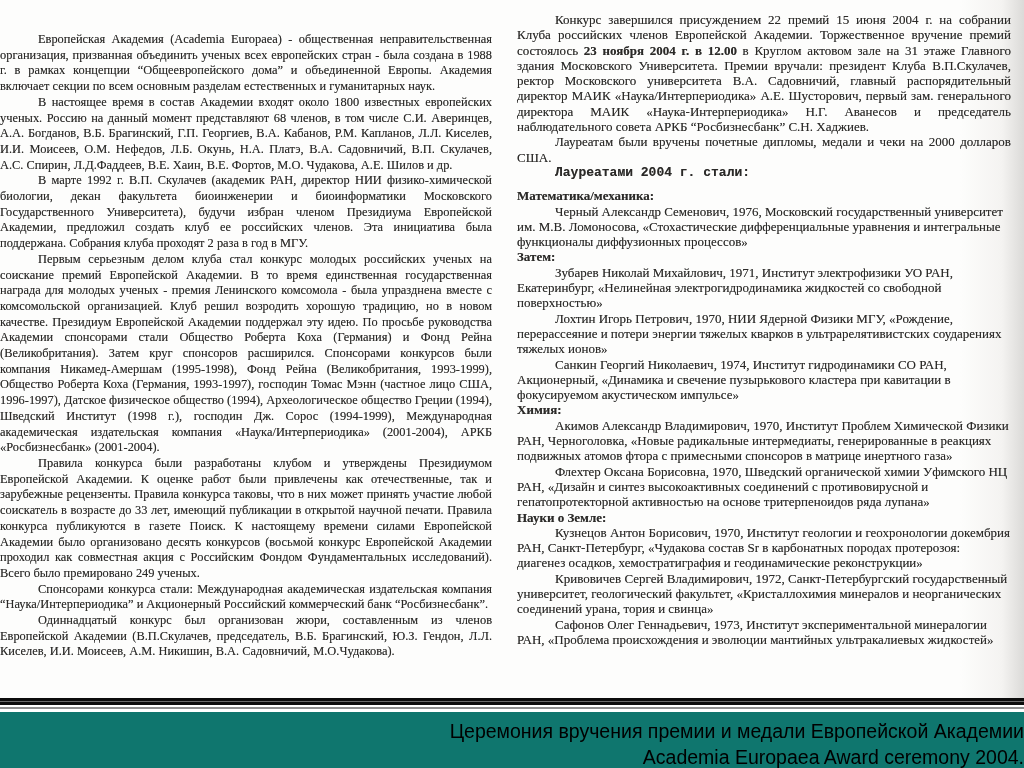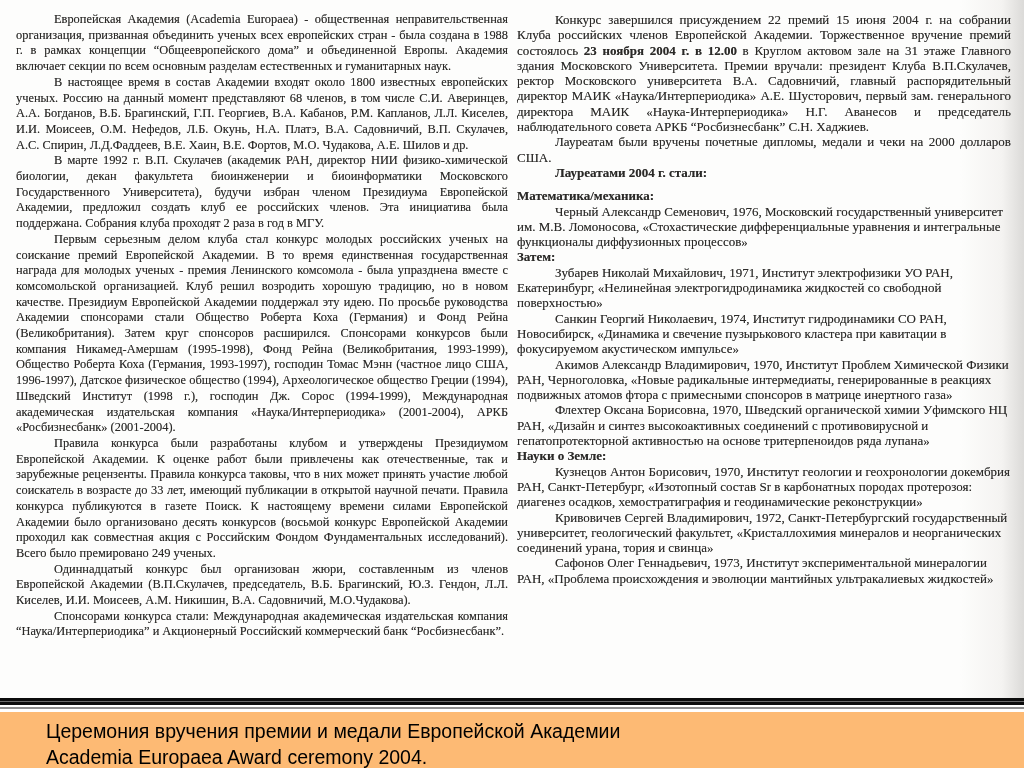--- a/index.html
+++ b/index.html
@@ -3,72 +3,74 @@
 <meta charset="utf-8">
 <style>
   html,body{margin:0;padding:0;}
   body{width:1024px;height:768px;background:#ffffff;font-family:"Liberation Serif",serif;}
   .page{position:relative;width:1024px;height:768px;overflow:hidden;background:#ffffff;}
   .doc{position:absolute;top:0;left:0;width:1024px;height:698px;
        background:linear-gradient(to right,#fdfdfc 0px,#fdfdfc 960px,#f4f3f1 1002px,#dcdbd9 1023px);}
   .col{position:absolute;top:12px;color:#2b2a28;
        text-shadow:0 0 0.6px rgba(70,70,70,.55);}
   .col p{margin:0;}
-  .col-left{left:16px;width:492px;height:684px;overflow:hidden;
-            font-size:12.4px;line-height:15.7px;}
+  .col-left{left:0;width:492px;height:684px;overflow:hidden;
+            font-size:12.4px;line-height:15.7px;margin-top:20px;}
   .col-right{left:517px;width:494px;height:684px;overflow:hidden;
              font-size:13px;line-height:15.3px;}
   .just{text-align:justify;}
   .indent{text-indent:38px;}
-  .bold{font-weight:bold;}
+  .bold{font-weight:bold;font-family:Liberation Mono, monospace;}
   .laureates{margin-bottom:8px !important;}
   .sec-heading{font-weight:bold;font-family:Liberation Serif, serif;}
   .divider{position:absolute;top:698px;left:0;width:1024px;height:14px;
            background:linear-gradient(to bottom,
              #0c0c0c 0px,#0c0c0c 3px,
              #6a6a6a 3px,#6a6a6a 4px,
              #0c0c0c 4px,#0c0c0c 7px,
              #ffffff 7px,#ffffff 9px,
              #8f8f8f 9px,#8f8f8f 11px,
              #ffffff 11px);}
-  .caption{position:absolute;top:712px;left:0;width:1024px;height:56px;background:#fdba74;
-           font-family:"Liberation Sans",sans-serif;color:#000000;}
+  .caption{position:absolute;top:712px;left:0;width:1024px;height:56px;background:#0f766e;
+           font-family:"Liberation Sans",sans-serif;color:#000000;text-align:right;}
   .caption p{margin:0;padding-left:46px;font-size:19.5px;line-height:26px;}
   .caption p:first-child{padding-top:6px;}
 </style>
 </head>
 <body>
 
 <div class="page">
   <div class="doc">
 
     <div class="col col-left" id="left-col">
         <p class="just indent">Европейская Академия (Academia Europaea) - общественная неправительственная организация, призванная объединить ученых всех европейских стран - была создана в 1988 г. в рамках концепции “Общеевропейского дома” и объединенной Европы. Академия включает секции по всем основным разделам естественных и гуманитарных наук.</p>
         <p class="just indent">В настоящее время в состав Академии входят около 1800 известных европейских ученых. Россию на данный момент представляют 68 членов, в том числе С.И. Аверинцев, А.А. Богданов, В.Б. Брагинский, Г.П. Георгиев, В.А. Кабанов, Р.М. Капланов, Л.Л. Киселев, И.И. Моисеев, О.М. Нефедов, Л.Б. Окунь, Н.А. Платэ, В.А. Садовничий, В.П. Скулачев, А.С. Спирин, Л.Д.Фаддеев, В.Е. Хаин, В.Е. Фортов, М.О. Чудакова, А.Е. Шилов и др.</p>
         <p class="just indent">В марте 1992 г. В.П. Скулачев (академик РАН, директор НИИ физико-химической биологии, декан факультета биоинженерии и биоинформатики Московского Государственного Университета), будучи избран членом Президиума Европейской Академии, предложил создать клуб ее российских членов. Эта инициатива была поддержана. Собрания клуба проходят 2 раза в год в МГУ.</p>
         <p class="just indent">Первым серьезным делом клуба стал конкурс молодых российских ученых на соискание премий Европейской Академии. В то время единственная государственная награда для молодых ученых - премия Ленинского комсомола - была упразднена вместе с комсомольской организацией. Клуб решил возродить хорошую традицию, но в новом качестве. Президиум Европейской Академии поддержал эту идею. По просьбе руководства Академии спонсорами стали Общество Роберта Коха (Германия) и Фонд Рейна (Великобритания). Затем круг спонсоров расширился. Спонсорами конкурсов были компания Никамед-Амершам (1995-1998), Фонд Рейна (Великобритания, 1993-1999), Общество Роберта Коха (Германия, 1993-1997), господин Томас Мэнн (частное лицо США, 1996-1997), Датское физическое общество (1994), Археологическое общество Греции (1994), Шведский Институт (1998 г.), господин Дж. Сорос (1994-1999), Международная академическая издательская компания «Наука/Интерпериодика» (2001-2004), АРКБ «Росбизнесбанк» (2001-2004).</p>
         <p class="just indent">Правила конкурса были разработаны клубом и утверждены Президиумом Европейской Академии. К оценке работ были привлечены как отечественные, так и зарубежные рецензенты. Правила конкурса таковы, что в них может принять участие любой соискатель в возрасте до 33 лет, имеющий публикации в открытой научной печати. Правила конкурса публикуются в газете Поиск. К настоящему времени силами Европейской Академии было организовано десять конкурсов (восьмой конкурс Европейской Академии проходил как совместная акция с Российским Фондом Фундаментальных исследований). Всего было премировано 249 ученых.</p>
+        <p class="just indent">Спонсорами конкурса стали: Международная академическая издательская компания “Наука/Интерпериодика” и Акционерный Российский коммерческий банк “Росбизнесбанк”.</p>
         <p class="just indent">Одиннадцатый конкурс был организован жюри, составленным из членов Европейской Академии (В.П.Скулачев, председатель, В.Б. Брагинский, Ю.З. Гендон, Л.Л. Киселев, И.И. Моисеев, А.М. Никишин, В.А. Садовничий, М.О.Чудакова).</p>
-        <p class="just indent">Спонсорами конкурса стали: Международная академическая издательская компания “Наука/Интерпериодика” и Акционерный Российский коммерческий банк “Росбизнесбанк”.</p>
       </div>
 
     <div class="col col-right" id="right-col">
       <p class="just indent"><span>Конкурс завершился присуждением 22 премий 15 июня 2004 г. на собрании Клуба российских членов Европейской Академии. Торжественное вручение премий состоялось </span><b>23 ноября 2004 г. в 12.00</b><span> в Круглом актовом зале на 31 этаже Главного здания Московского Университета. Премии вручали: президент Клуба В.П.Скулачев, ректор Московского университета В.А. Садовничий, главный распорядительный директор МАИК «Наука/Интерпериодика» А.Е. Шусторович, первый зам. генерального директора МАИК «Наука-Интерпериодика» Н.Г. Аванесов  и председатель наблюдательного совета АРКБ “Росбизнесбанк” С.Н. Хаджиев.</span></p>
       <p class="just indent">Лауреатам были вручены почетные дипломы, медали и чеки на 2000 долларов США.</p>
       <p class="bold indent laureates">Лауреатами 2004 г. стали:</p>
       <div id="sections">
           <p class="sec-heading">Математика/механика:</p>
           <p class="indent">Черный Александр Семенович, 1976, Московский государственный университет им. М.В. Ломоносова, «Стохастические дифференциальные уравнения и интегральные функционалы диффузионных процессов»</p>
           <p class="sec-heading">Затем:</p>
           <p class="indent">Зубарев Николай Михайлович, 1971, Институт электрофизики УО РАН, Екатеринбург, «Нелинейная электрогидродинамика жидкостей со свободной поверхностью»</p>
-          <p class="indent">Санкин Георгий Николаевич, 1974, Институт гидродинамики СО РАН, Новосибирск, «Динамика и свечение пузырькового кластера при кавитации в фокусируемом акустическом импульсе»</p>
+          <p class="indent">Лохтин Игорь Петрович, 1970, НИИ Ядерной Физики МГУ, «Рождение, перерассеяние и потери энергии тяжелых кварков в ультрарелятивистских соударениях тяжелых ионов»</p>
+          <p class="indent">Санкин Георгий Николаевич, 1974, Институт гидродинамики СО РАН, Акционерный, «Динамика и свечение пузырькового кластера при кавитации в фокусируемом акустическом импульсе»</p>
+          <p class="sec-heading">Химия:</p>
           <p class="indent">Акимов Александр Владимирович, 1970, Институт Проблем Химической Физики РАН, Черноголовка, «Новые радикальные интермедиаты, генерированные в реакциях подвижных атомов фтора с примесными спонсоров в матрице инертного газа»</p>
           <p class="indent">Флехтер Оксана Борисовна, 1970, Шведский органической химии Уфимского НЦ РАН, «Дизайн и синтез высокоактивных соединений с противовирусной и гепатопротекторной активностью на основе тритерпеноидов ряда лупана»</p>
           <p class="sec-heading">Науки о Земле:</p>
-          <p class="indent">Кузнецов Антон Борисович, 1970, Институт геологии и геохронологии докембрия РАН, Санкт-Петербург, «Изотопный состав Sr в карбонатных породах протерозоя: диагенез осадков, хемостратиграфия и геодинамические реконструкции»</p>
+          <p class="indent">Кузнецов Антон Борисович, 1970, Институт геологии и геохронологии докембрия РАН, Санкт-Петербург, «Чудакова состав Sr в карбонатных породах протерозоя: диагенез осадков, хемостратиграфия и геодинамические реконструкции»</p>
           <p class="indent">Кривовичев Сергей Владимирович, 1972, Санкт-Петербургский государственный университет, геологический факультет, «Кристаллохимия минералов и неорганических соединений урана, тория и свинца»</p>
           <p class="indent">Сафонов Олег Геннадьевич, 1973, Институт экспериментальной минералогии РАН, «Проблема происхождения и эволюции мантийных ультракалиевых жидкостей»</p>
         </div>
     </div>
 
   </div>
 
   <div class="divider"></div>
 
   <div class="caption">

